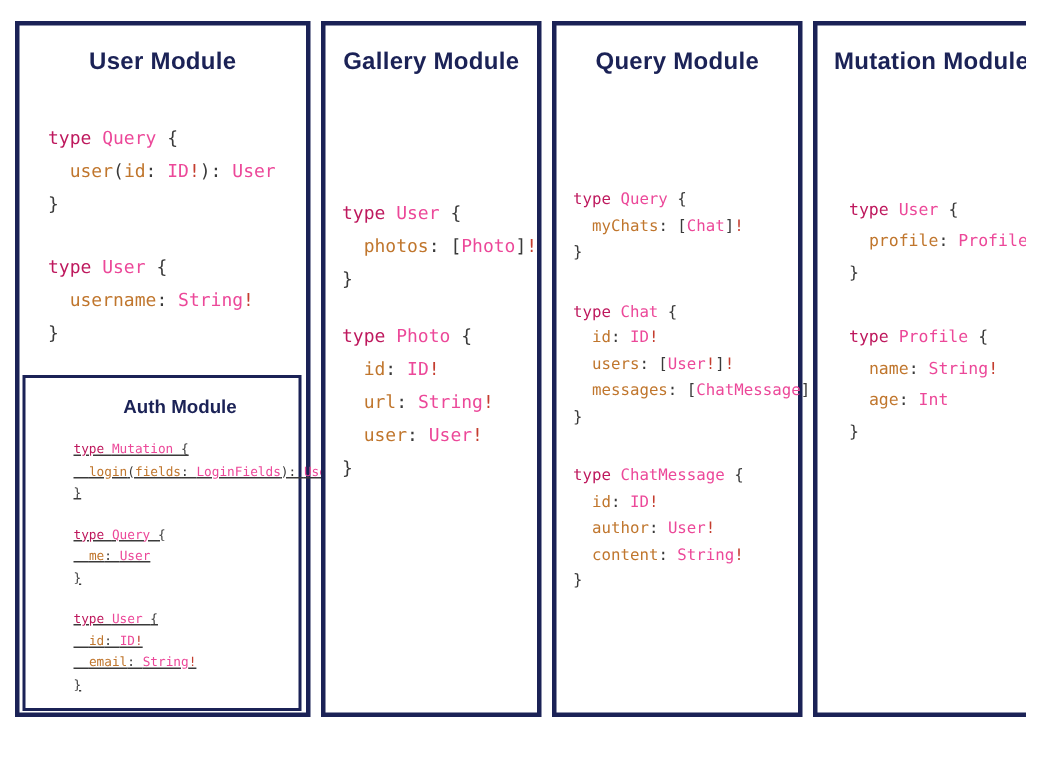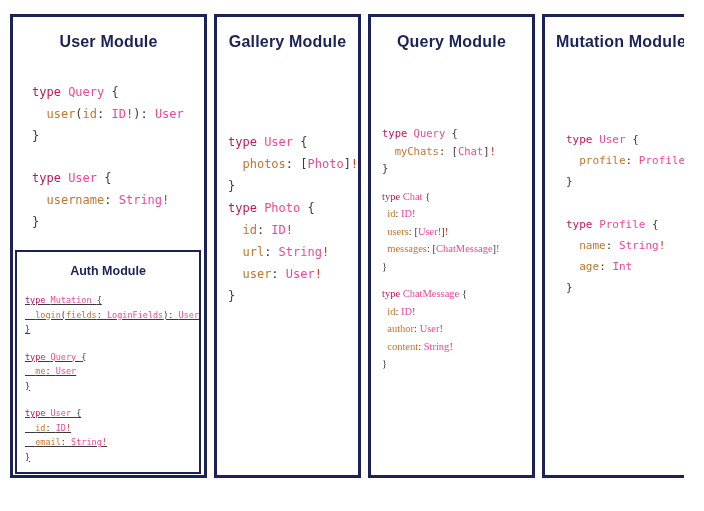--- a/index.html
+++ b/index.html
@@ -14,25 +14,25 @@
   .panel-title{text-align:center;margin:16px 2px 0 2px;font-weight:700;font-size:16px;
                color:#1b2256;letter-spacing:.2px;font-family:"Liberation Sans",sans-serif;}
   .code{font-family:"DejaVu Sans Mono","Liberation Mono",monospace;color:#3a3a3a;
         white-space:pre;}
   .code-line{white-space:pre;}
   .panel-1 > .code{margin:30px 0 0 19px;font-size:12px;line-height:22px;}
   .panel-2 > .code{margin:80px 0 0 11px;font-size:12px;line-height:22px;}
   .panel-3 > .code{margin:74px 0 0 11px;font-size:10.5px;line-height:17.5px;}
   .panel-4 > .code{margin:78px 0 0 21px;font-size:11px;line-height:21px;}
   .panel-1 > .code .block + .block{margin-top:20px;}
-  .panel-2 > .code .block + .block{margin-top:0;}
-  .panel-3 > .code .block + .block{margin-top:10px;font-family:Liberation Serif, serif;}
+  .panel-2 > .code .block + .block{margin-top:16px;}
+  .panel-3 > .code .block + .block{margin-top:22px;}
   .panel-4 > .code .block + .block{margin-top:22px;}
   .sub-box{position:absolute;left:2px;bottom:1px;width:186px;height:224px;
-           border:2px solid #1b2256;background:#ffffff;box-sizing:border-box;}
+           border:2px solid #1b2256;background:#ffffff;box-sizing:border-box;padding-left:24px;}
   .sub-title{text-align:center;margin-top:12px;font-weight:700;font-size:12.5px;color:#1b2256;}
   .sub-box > .code{margin:15px 0 0 8px;font-size:8.5px;line-height:14.5px;text-decoration:underline;}
   .sub-box > .code .block + .block{margin-top:13px;}
   .tok-k{color:#be185d;}
   .tok-t{color:#ec4899;}
   .tok-f{color:#c0762d;}
   .tok-p{color:#3a3a3a;}
   .tok-b{color:#c43d2f;}
 </style>
 </head>

